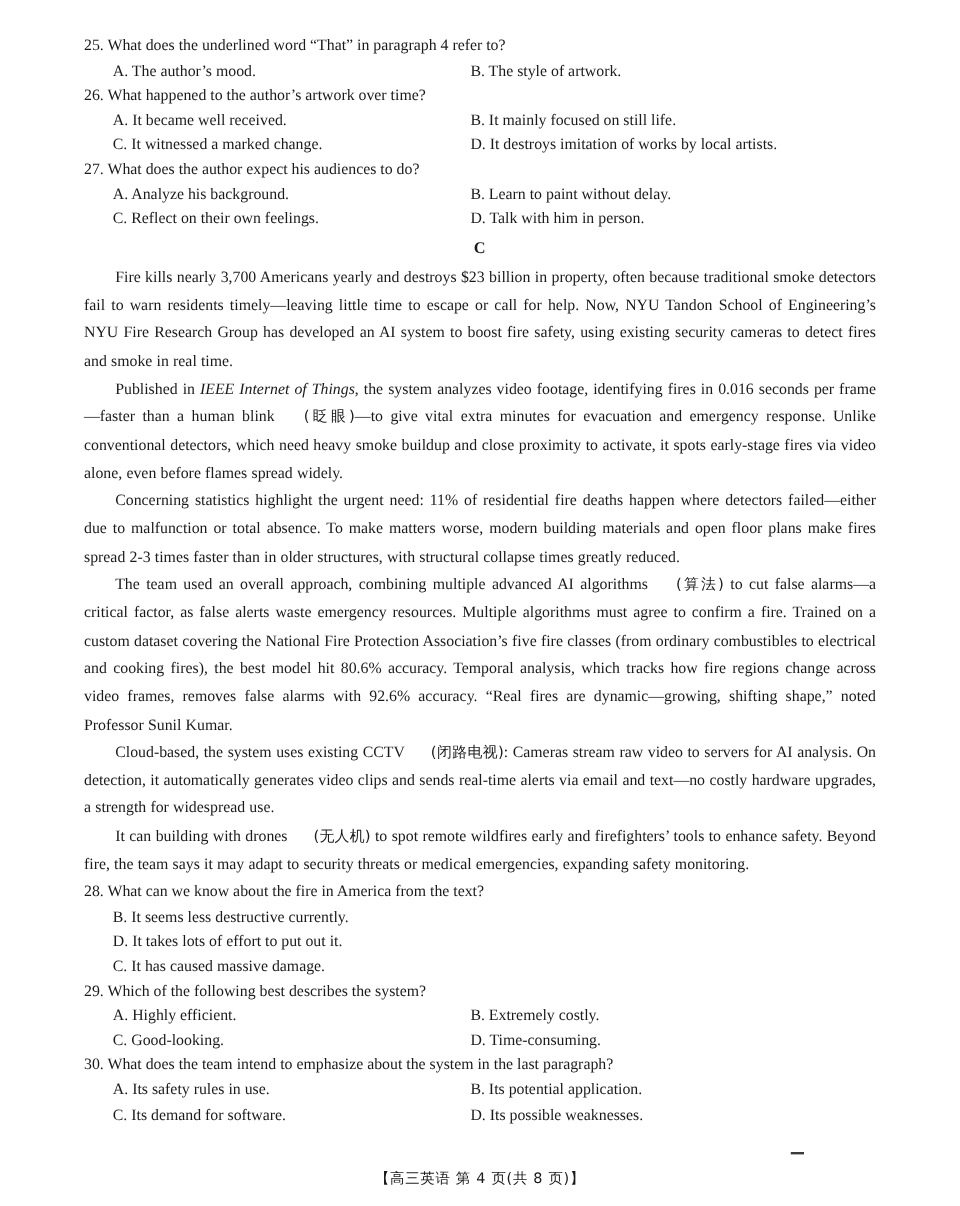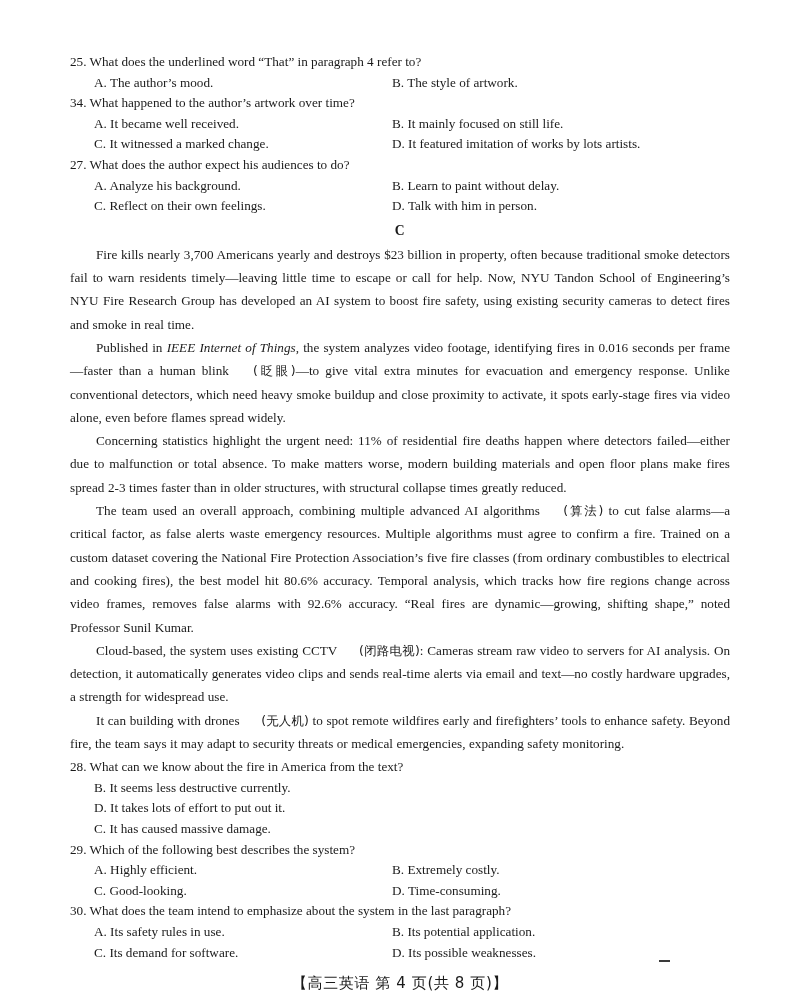--- a/index.html
+++ b/index.html
@@ -23,21 +23,21 @@
     left: 0; top: 0;
     width: 800px;
     height: 1005px;
     box-sizing: border-box;
     padding: 0;
   }
 
   .content {
     position: absolute;
     left: 70px;
-    top: 52px;
+    top: 28px;
     width: 660px;
   }
 
   
   .q-stem {
     font-size: 13.2px;
     line-height: 20.6px;
     margin: 0;
     padding: 0;
     text-indent: 0;
@@ -103,21 +103,21 @@
     margin-top: 2px;
   }
 
   
   .footer {
     position: absolute;
     left: 0;
     top: 974px;
     width: 800px;
     text-align: center;
-    font-size: 15px;
+    font-size: 12px;
     font-family: "DejaVu Sans", "Liberation Sans", sans-serif;
     letter-spacing: 0.6px;
     color: #1a1a1a;
   }
   .edge-dash {
     position: absolute;
     left: 659px;
     top: 960px;
     width: 11px;
     height: 2px;
@@ -126,23 +126,23 @@
 </style>
 </head>
 <body>
 
 <div class="page">
   <div class="content">
 
     <div id="questions-top">
         <div class="q-stem">25. What does the underlined word “That” in paragraph 4 refer to?</div>
         <div class="opt-row"><span class="col-a">A. The author’s mood.</span><span class="col-b">B. The style of artwork.</span></div>
-        <div class="q-stem">34. What happened to the author’s artwork over time?</div>
+        <div class="q-stem">26. What happened to the author’s artwork over time?</div>
         <div class="opt-row"><span class="col-a">A. It became well received.</span><span class="col-b">B. It mainly focused on still life.</span></div>
-        <div class="opt-row"><span class="col-a">C. It witnessed a marked change.</span><span class="col-b">D. It featured imitation of works by lots artists.</span></div>
+        <div class="opt-row"><span class="col-a">C. It witnessed a marked change.</span><span class="col-b">D. It destroys imitation of works by local artists.</span></div>
         <div class="q-stem">27. What does the author expect his audiences to do?</div>
         <div class="opt-row"><span class="col-a">A. Analyze his background.</span><span class="col-b">B. Learn to paint without delay.</span></div>
         <div class="opt-row"><span class="col-a">C. Reflect on their own feelings.</span><span class="col-b">D. Talk with him in person.</span></div>
       </div>
 
     <div class="section-letter">C</div>
 
     <div class="passage" id="passage-body">
         <p><span>Fire kills nearly 3,700 Americans yearly and destroys  $23 billion in property, often because traditional smoke detectors fail to warn residents timely—leaving little time to escape or call for help. Now, NYU Tandon School of Engineering’s NYU Fire Research Group has developed an AI system to boost fire safety, using existing security cameras to detect fires and smoke in real time.</span></p>
         <p><span>Published in </span><em>IEEE Internet of Things</em><span>, the system analyzes video footage, identifying fires in  0.016 seconds per frame—faster than a human blink </span><span class="cjk">(眨眼)</span><span>—to give vital extra minutes for evacuation and emergency response. Unlike conventional detectors, which need heavy smoke buildup and close proximity to activate, it spots early-stage fires via video alone, even before flames spread widely.</span></p>

